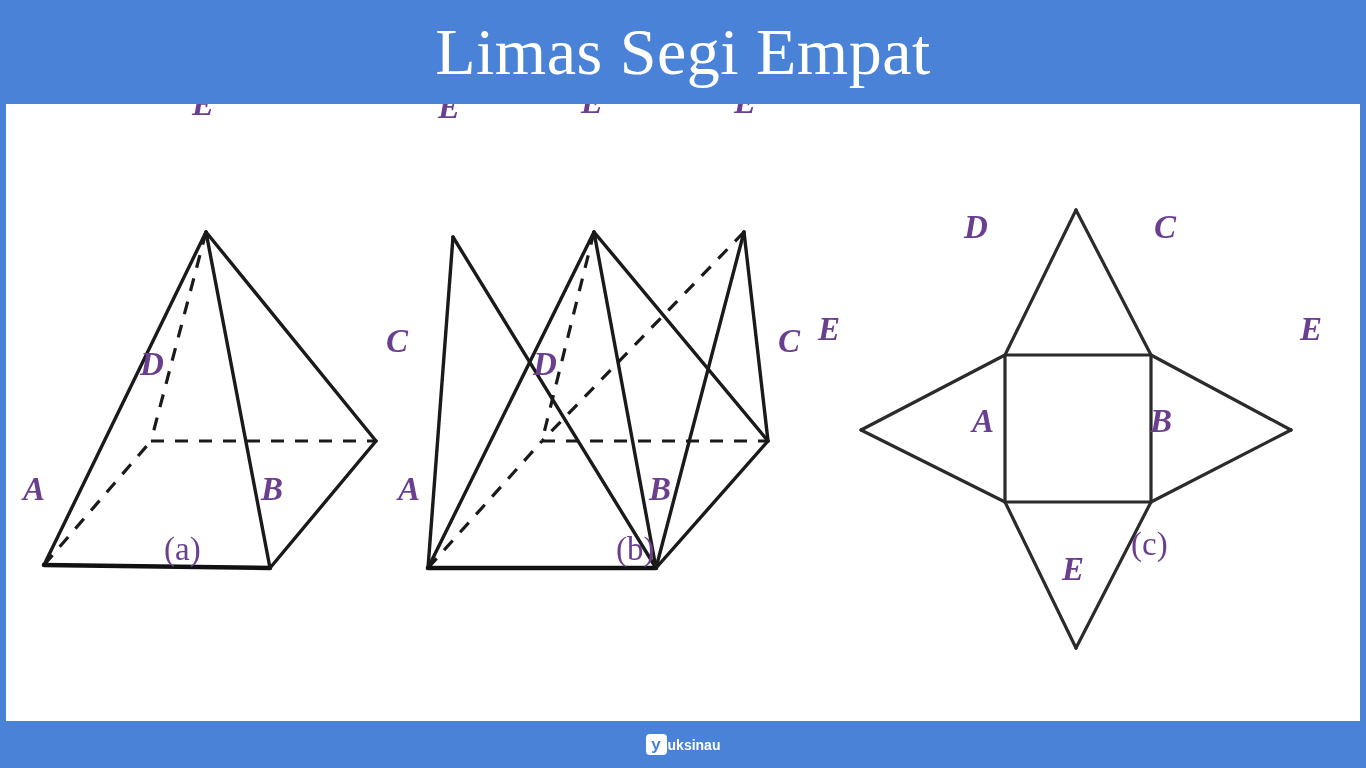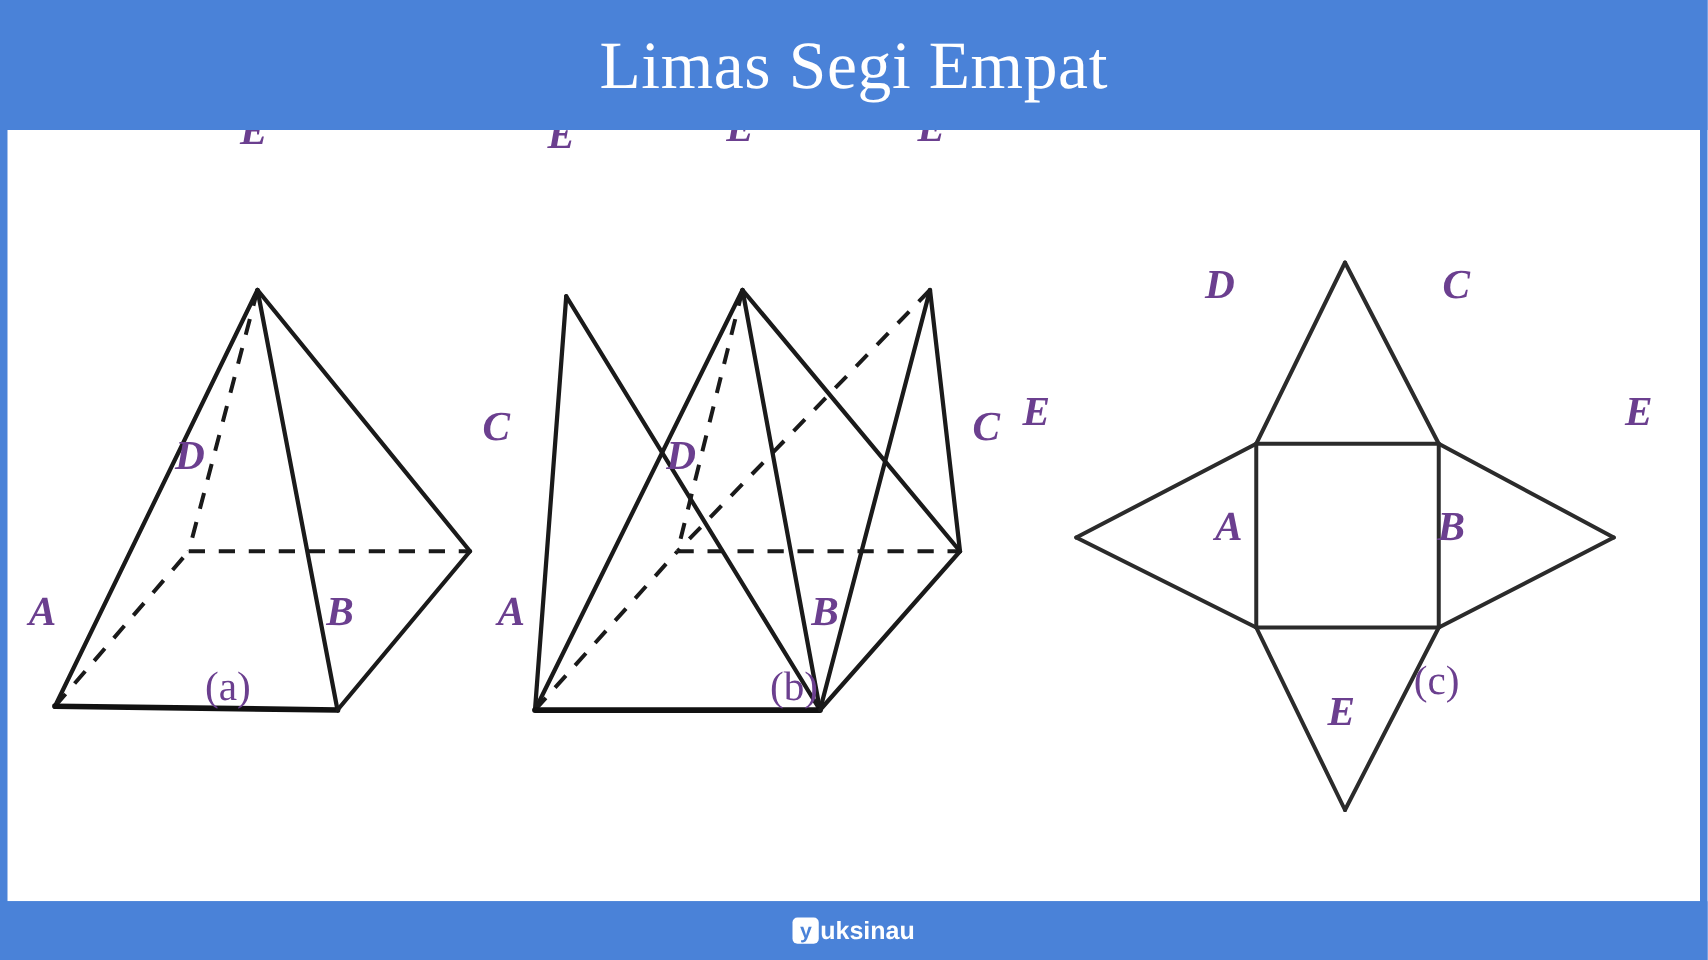--- a/index.html
+++ b/index.html
@@ -27,21 +27,21 @@
     width: 1366px;
     height: 104px;
     background: #4a82d8;
     display: flex;
     align-items: center;
     justify-content: center;
   }
   .header-title {
     color: #ffffff;
     font-family: "Liberation Serif", serif;
-    font-size: 54px;
+    font-size: 66px;
     font-weight: 400;
     letter-spacing: 0.5px;
     line-height: 1;
     white-space: nowrap;
   }
   .canvas {
     position: absolute;
     left: 6px;
     top: 104px;
     width: 1354px;
@@ -76,21 +76,21 @@
     font-family: "Liberation Sans", sans-serif;
     font-size: 17px;
     font-weight: 700;
     line-height: 1;
     padding-bottom: 1px;
     box-sizing: border-box;
   }
   .brand-text {
     color: #ffffff;
     font-family: "Liberation Sans", sans-serif;
-    font-size: 20px;
+    font-size: 14px;
     font-weight: 700;
     margin-left: 1px;
     line-height: 1;
   }
   svg.figure {
     position: absolute;
     left: 0;
     top: 0;
     width: 1354px;
     height: 617px;

